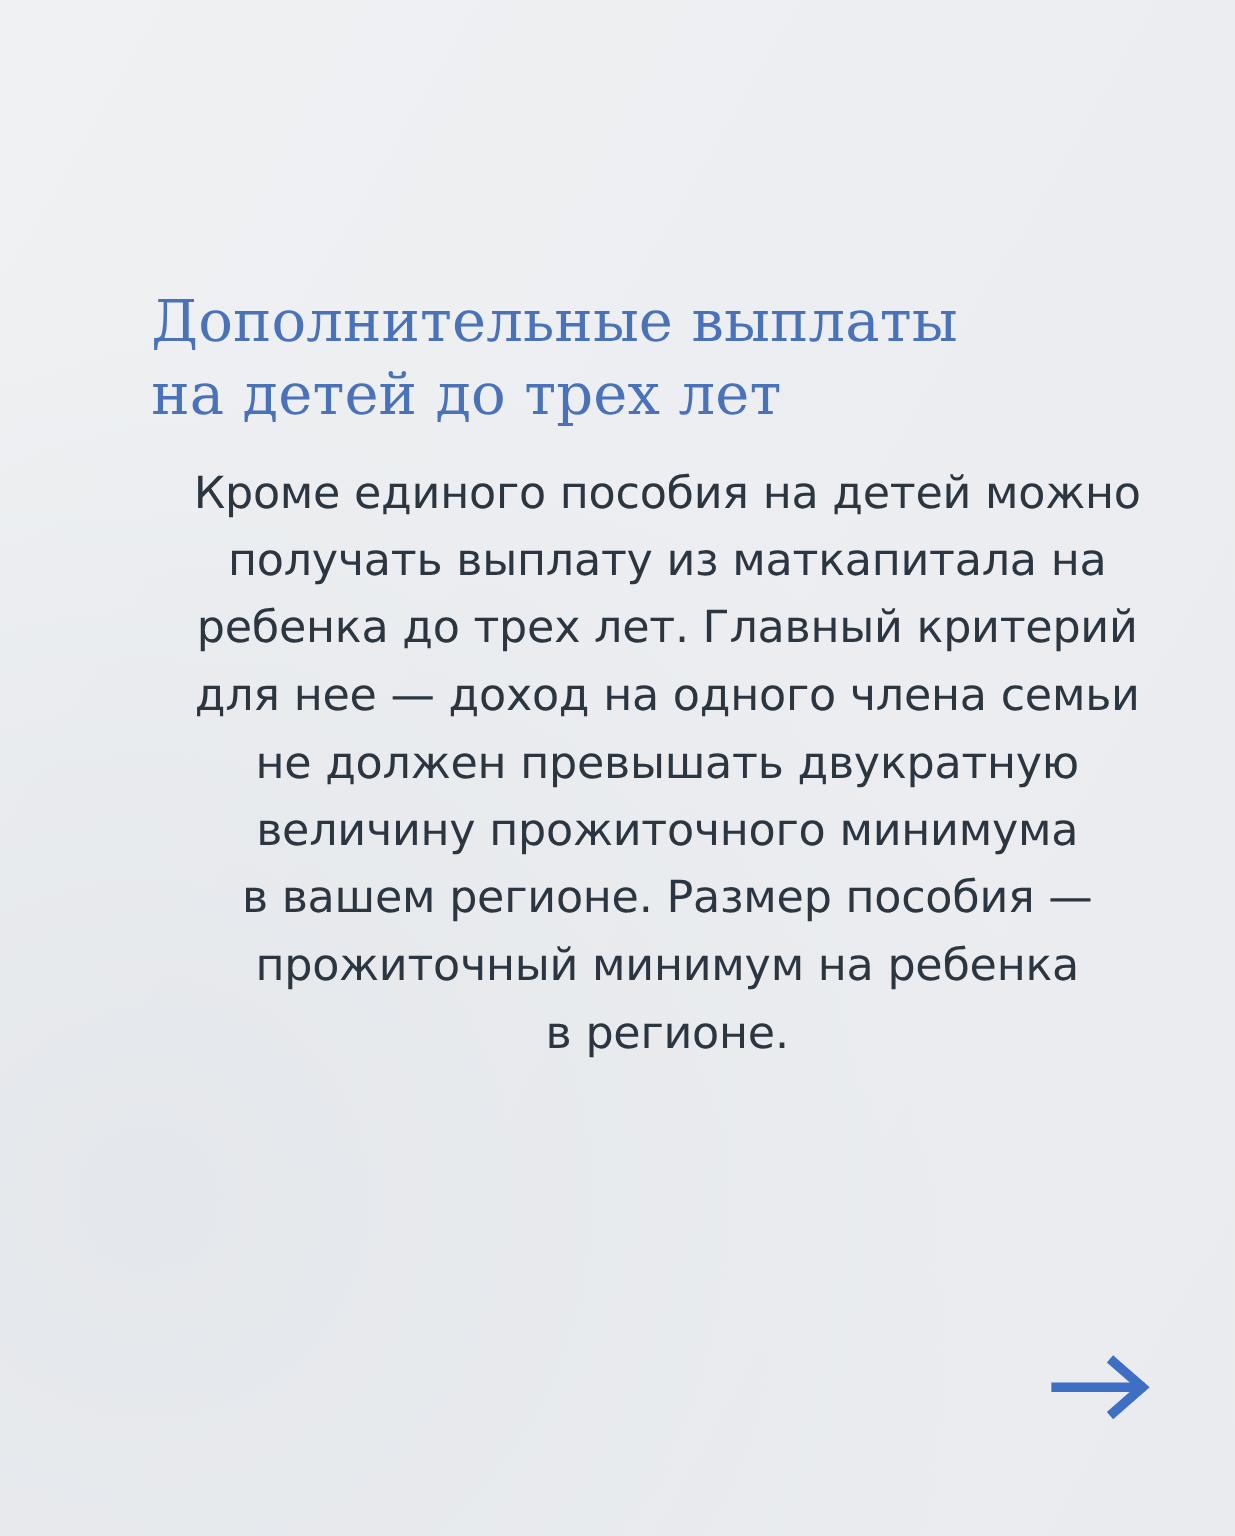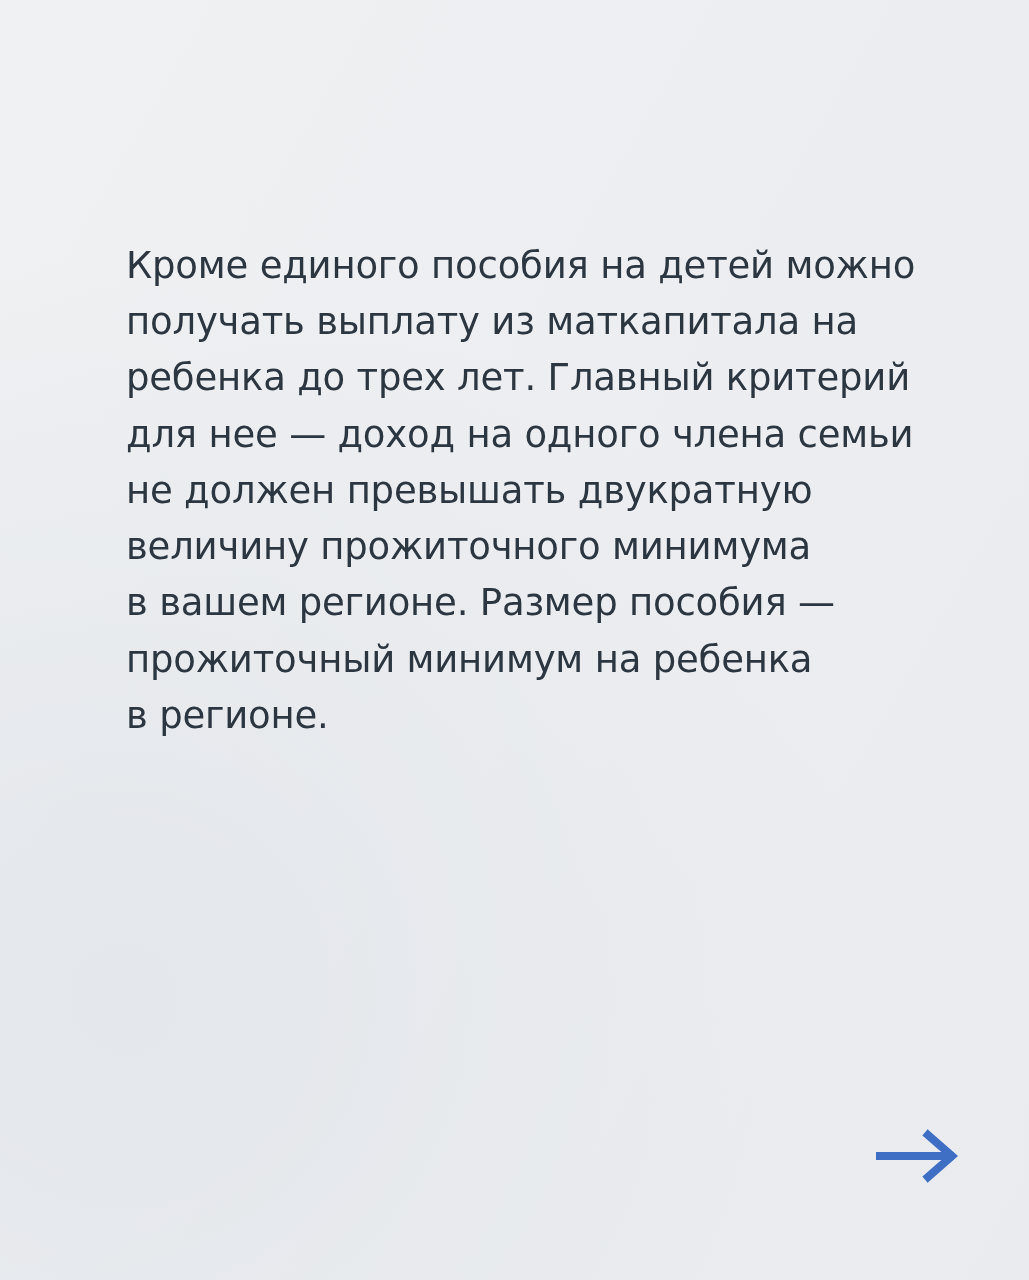--- a/index.html
+++ b/index.html
@@ -39,20 +39,21 @@
     white-space: pre-line;
   }
   .body-text {
     color: #2b3640;
     font-size: 37px;
     line-height: 1.52;
     font-weight: 400;
     letter-spacing: -0.2px;
     margin: 0;
     white-space: pre-line;
+    text-align: center;
   }
   .next-arrow {
     position: absolute;
     right: 64px;
     bottom: 92px;
     width: 92px;
     height: 64px;
     display: flex;
     align-items: center;
     justify-content: center;
@@ -64,20 +65,22 @@
   .next-arrow svg {
     display: block;
   }
 </style>
 </head>
 <body>
 
 <div class="slide">
 
   <div class="content">
+    <h1 class="title">Дополнительные выплаты
+на детей до трех лет</h1>
     <p class="body-text">Кроме единого пособия на детей можно
 получать выплату из маткапитала на
 ребенка до трех лет. Главный критерий
 для нее — доход на одного члена семьи
 не должен превышать двукратную
 величину прожиточного минимума
 в вашем регионе. Размер пособия —
 прожиточный минимум на ребенка
 в регионе.</p>
   </div>

